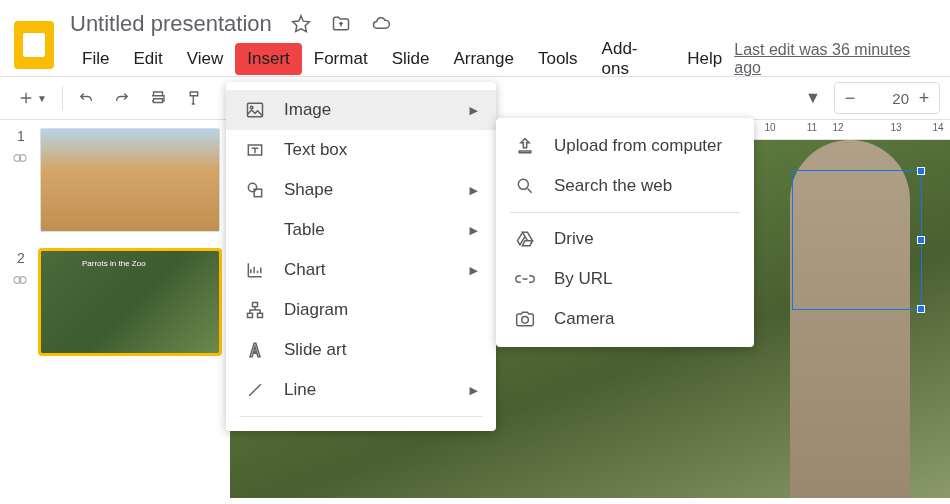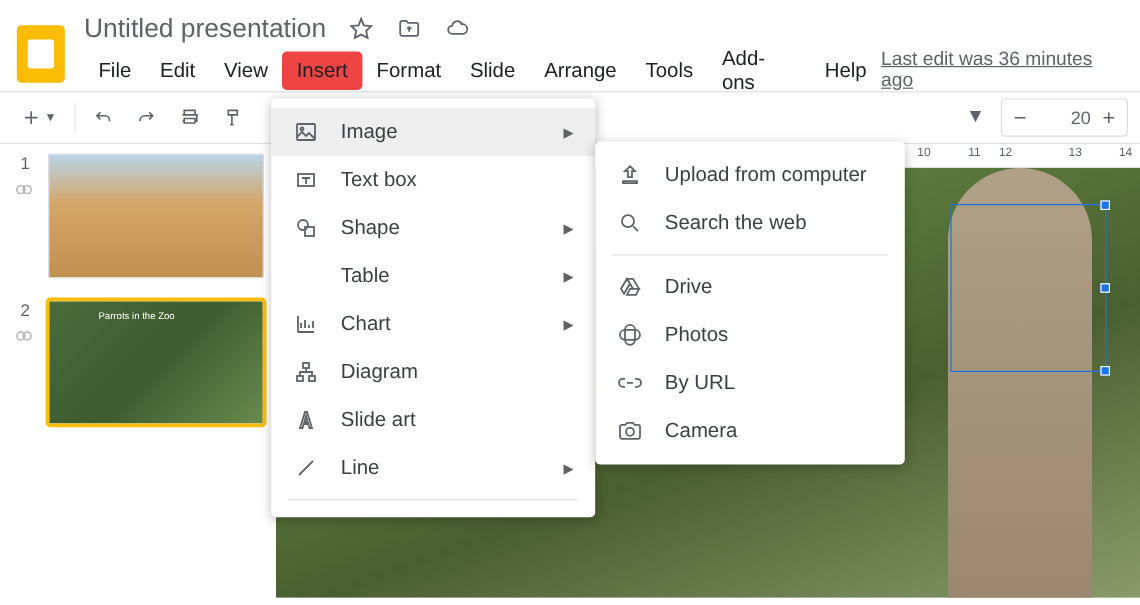--- a/index.html
+++ b/index.html
@@ -282,28 +282,20 @@
   <div class="dd-item">
     <div class="dd-icon">
         <svg width="20" height="20" viewBox="0 0 24 24">
           <path d="M9 4h6l6 10h-6zM3 14l6-10 3 5-6 10zM9 20l3-6h9l-3 6z"></path>
         </svg>
       </div>
     <span>Drive</span>
   </div>
   <div class="dd-item">
     <div class="dd-icon">
-        <svg width="20" height="20" viewBox="0 0 24 24" fill="currentColor" stroke="none">
-          <path d="M12 2a5 5 0 015 5H7a5 5 0 015-5zM2 12a5 5 0 015-5v10a5 5 0 01-5-5zM12 22a5 5 0 01-5-5h10a5 5 0 01-5 5zM22 12a5 5 0 01-5 5V7a5 5 0 015 5z"></path>
-        </svg>
-      </div>
-    <span>Photos</span>
-  </div>
-  <div class="dd-item">
-    <div class="dd-icon">
         <svg width="20" height="20" viewBox="0 0 24 24">
           <path d="M9 12h6M7 8H5a4 4 0 000 8h2M17 8h2a4 4 0 010 8h-2"></path>
         </svg>
       </div>
     <span>By URL</span>
   </div>
   <div class="dd-item">
     <div class="dd-icon">
         <svg width="20" height="20" viewBox="0 0 24 24" fill="currentColor" stroke="none">
           <path d="M9 4h6l1.5 2H20a2 2 0 012 2v10a2 2 0 01-2 2H4a2 2 0 01-2-2V8a2 2 0 012-2h3.5zM12 9a4 4 0 100 8 4 4 0 000-8z"></path>

